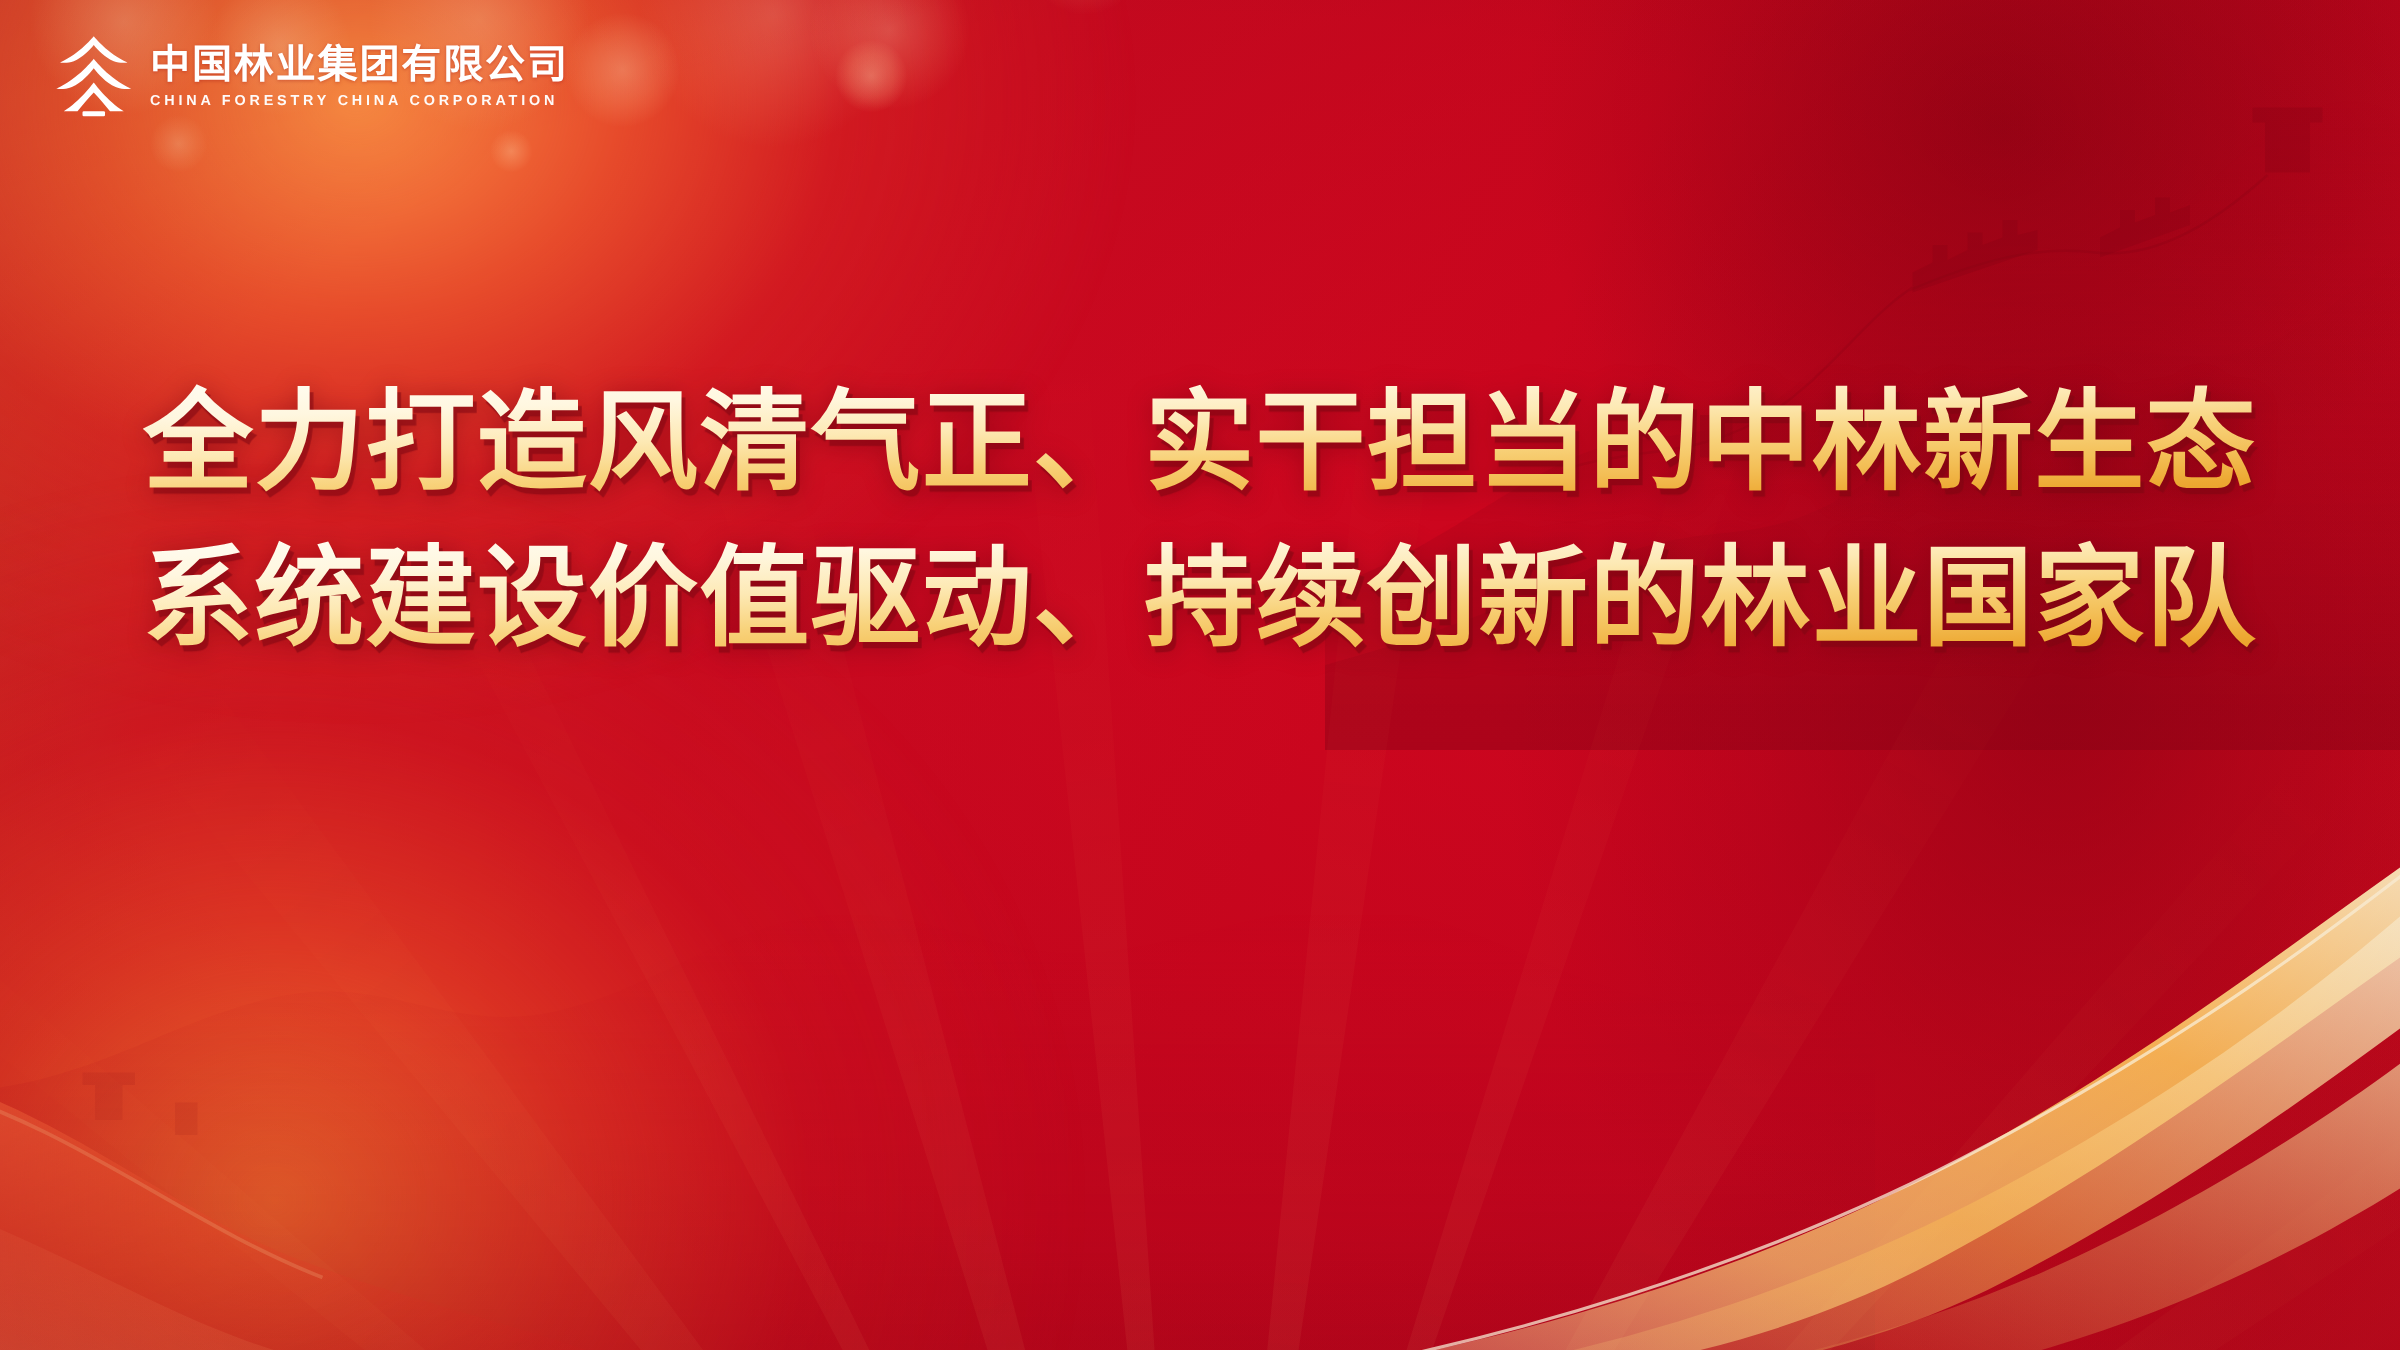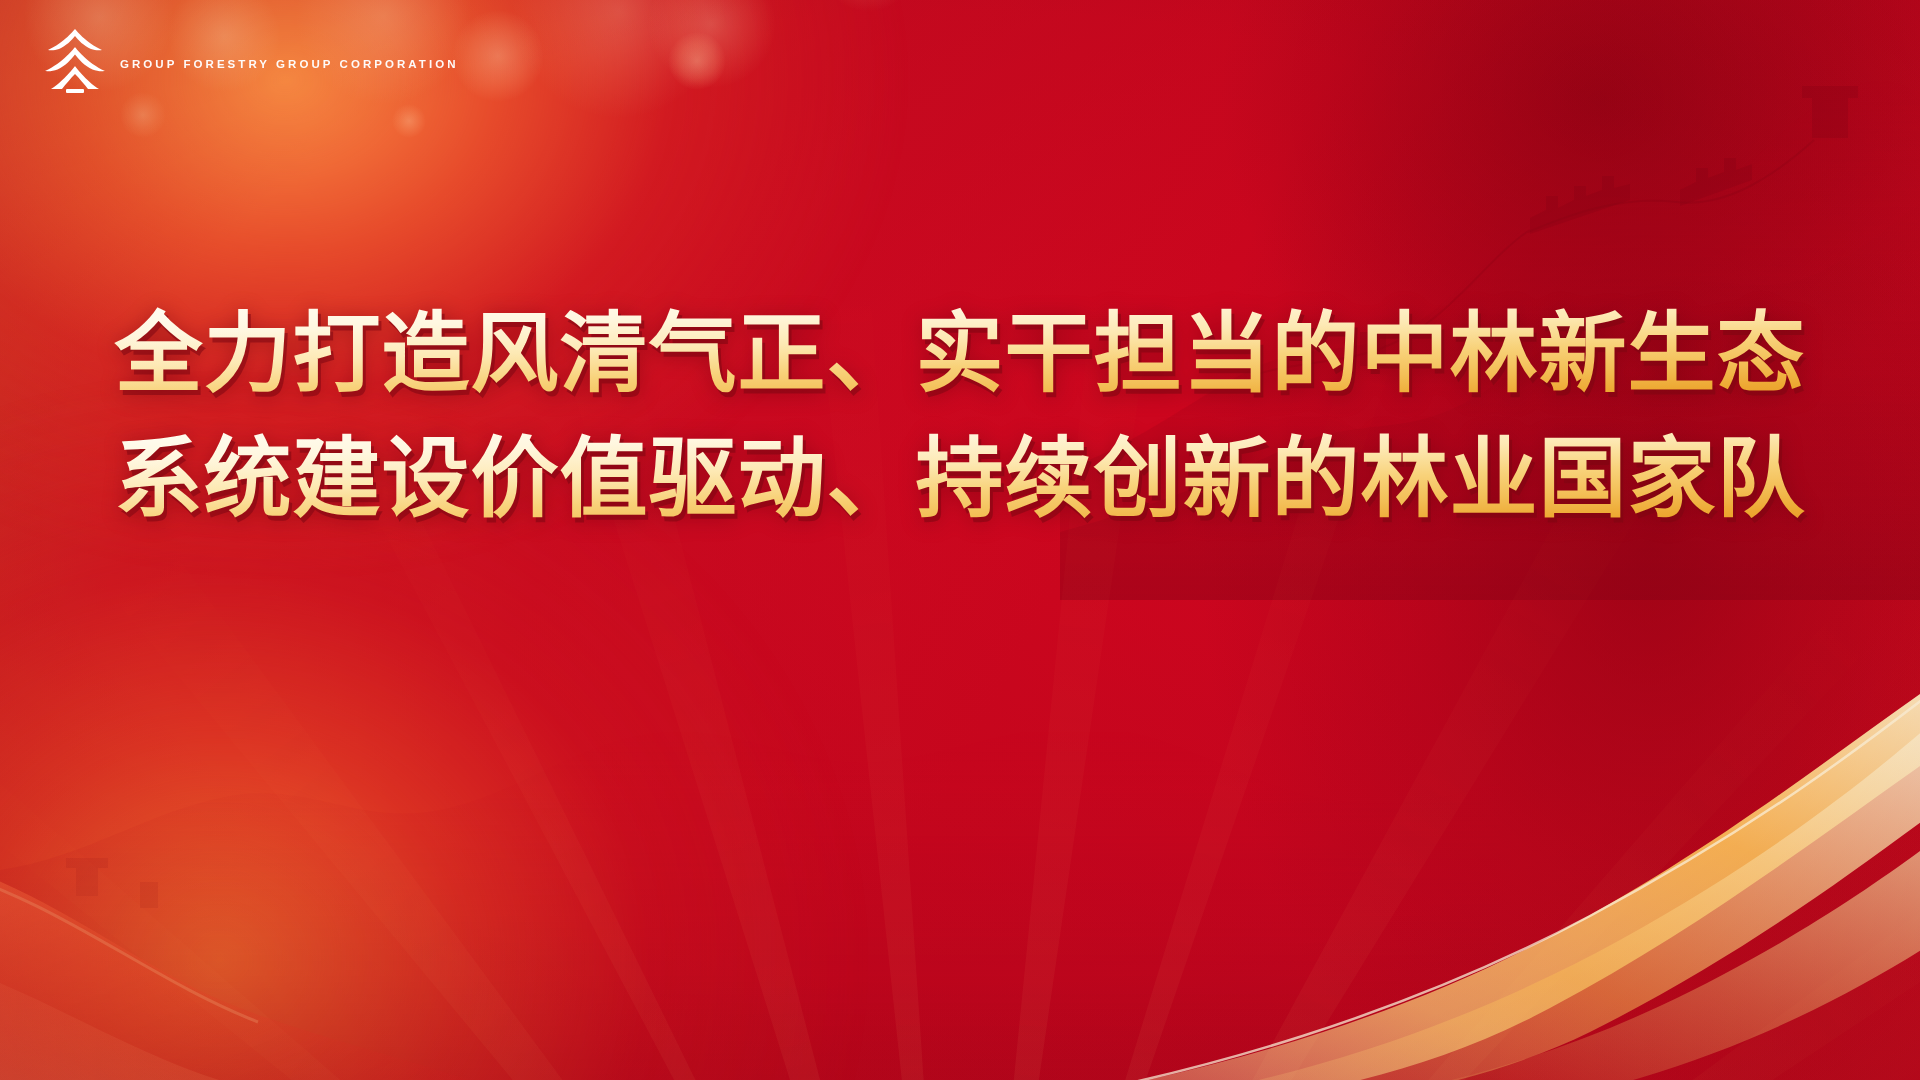--- a/index.html
+++ b/index.html
@@ -331,21 +331,22 @@
 
         <path d="M62,2 C62,2 40,30 8,44 C8,44 20,46 30,42 C44,36 56,24 62,16 C68,24 80,36 94,42 C104,46 116,44 116,44 C84,30 62,2 62,2 Z"></path>
 
         <path d="M62,38 C62,38 38,70 2,86 C2,86 16,88 27,83 C43,76 55,62 62,53 C69,62 81,76 97,83 C108,88 122,86 122,86 C86,70 62,38 62,38 Z"></path>
 
         <path d="M62,76 C62,76 40,106 14,122 L36,122 C44,112 54,100 62,92 C70,100 80,112 88,122 L110,122 C84,106 62,76 62,76 Z"></path>
         <rect x="44" y="122" width="36" height="8" rx="2"></rect>
       </g>
     </svg>
     <div id="logo-text">
-      <div id="logo-en">GROUP FORESTRY GROUP CORPORATION</div>
+      <div id="logo-cn">中国林业集团有限公司</div>
+      <div id="logo-en">CHINA FORESTRY CHINA CORPORATION</div>
     </div>
   </div>
 
   <div id="headline">
     <div class="hl-line">
       <span class="fill">全力打造风清气正、实干担当的中林新生态</span>
     </div>
     <div class="hl-line">
       <span class="fill">系统建设价值驱动、持续创新的林业国家队</span>
     </div>

